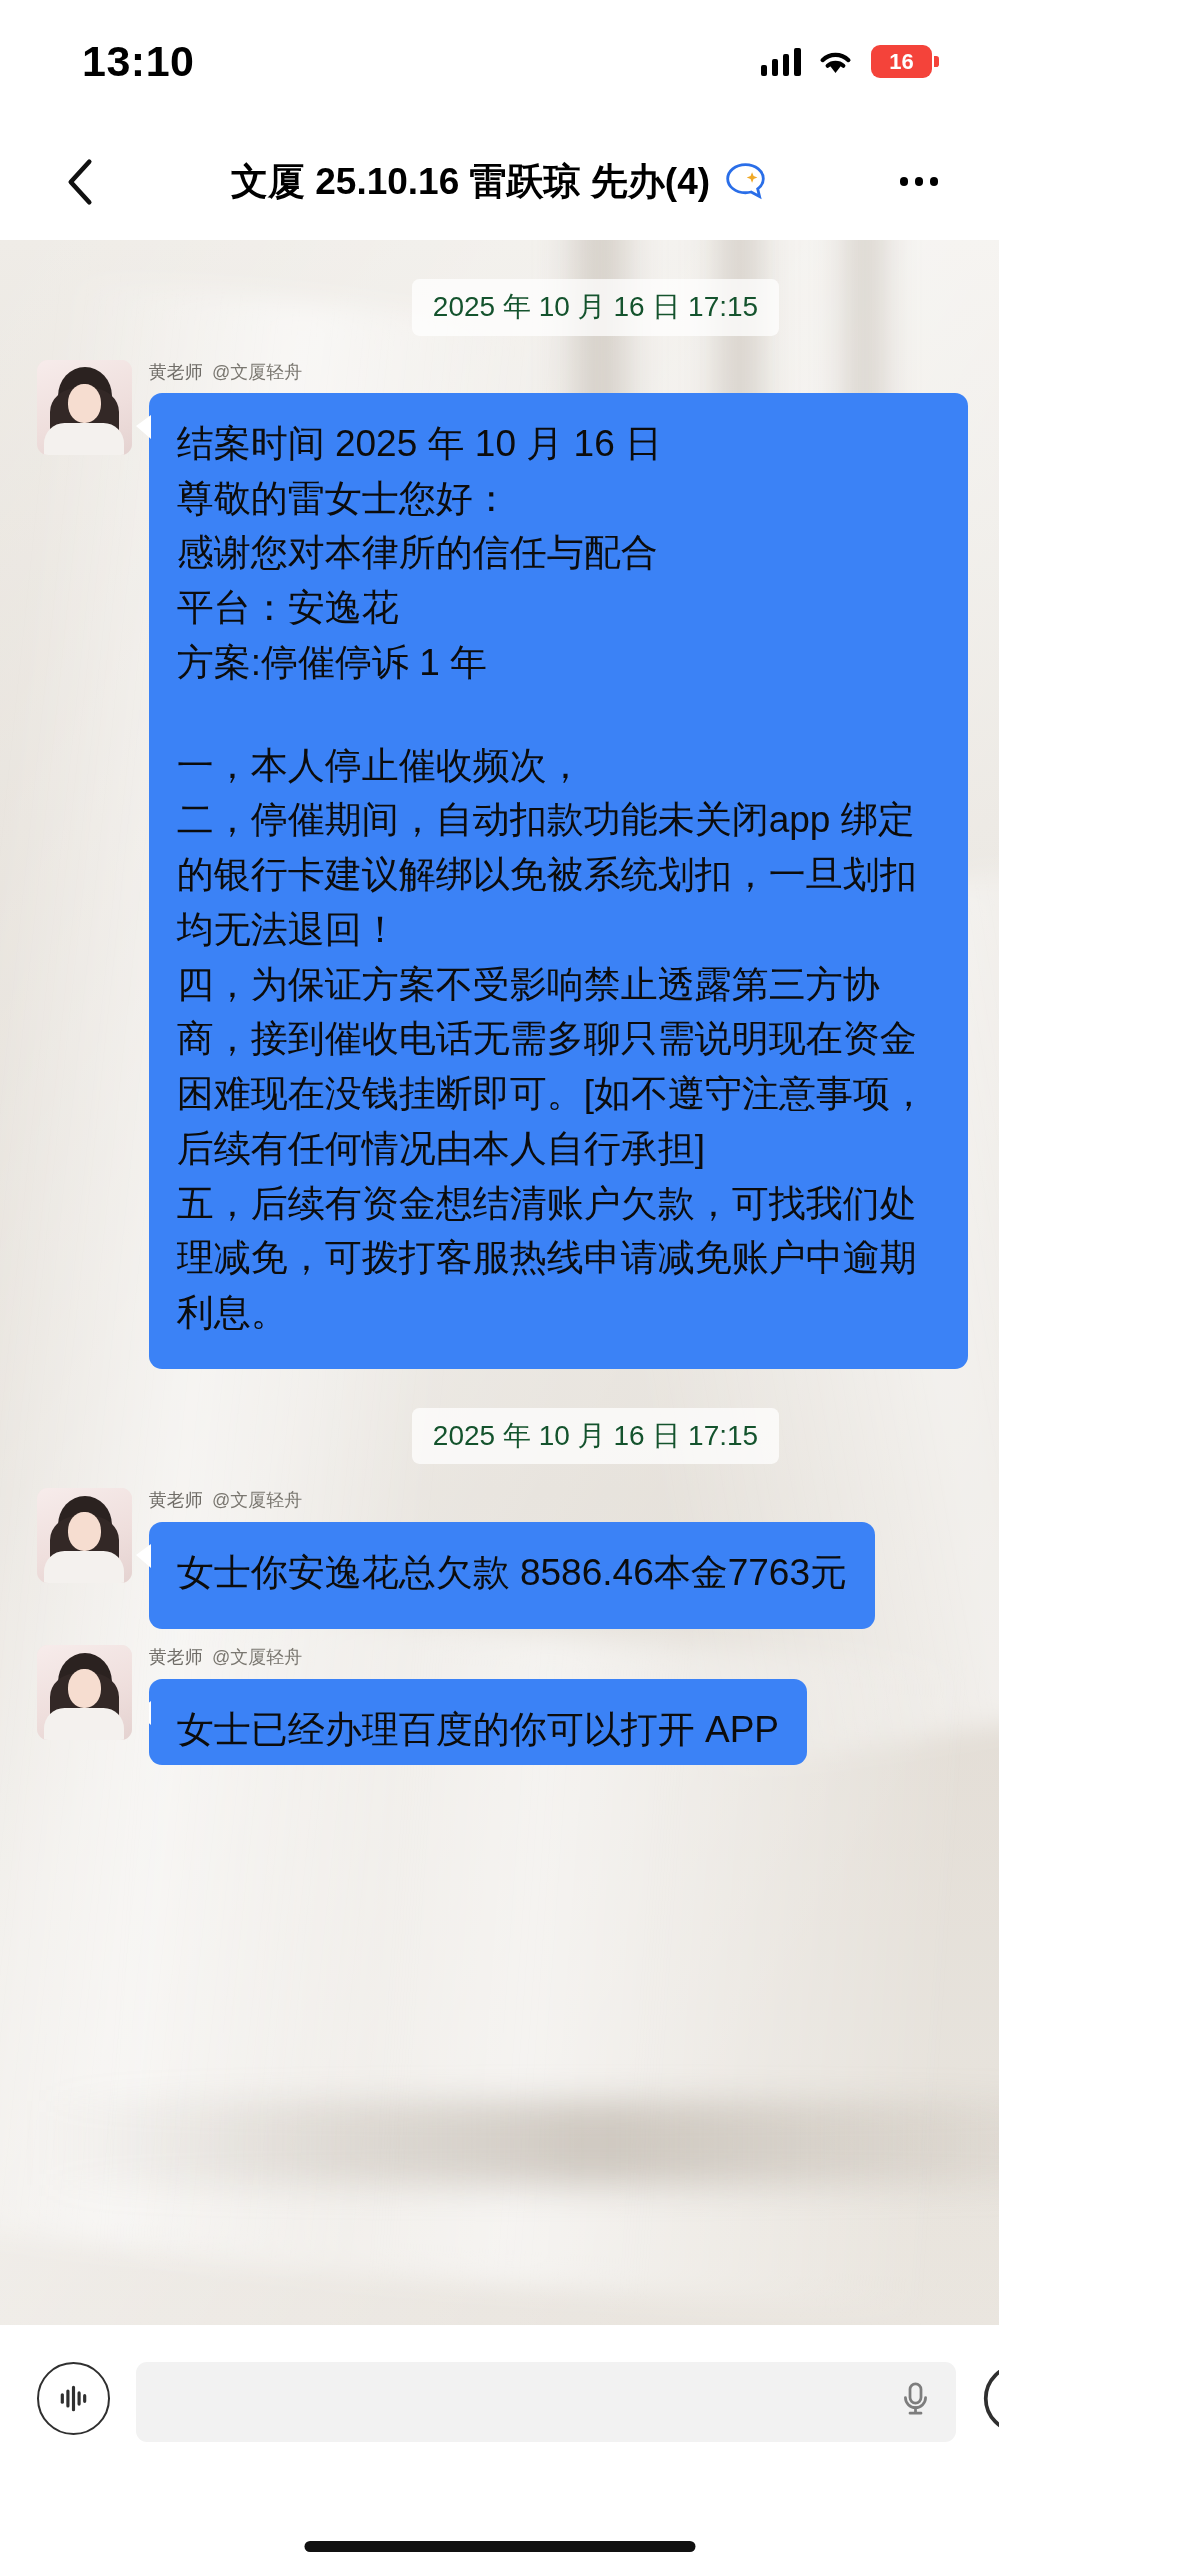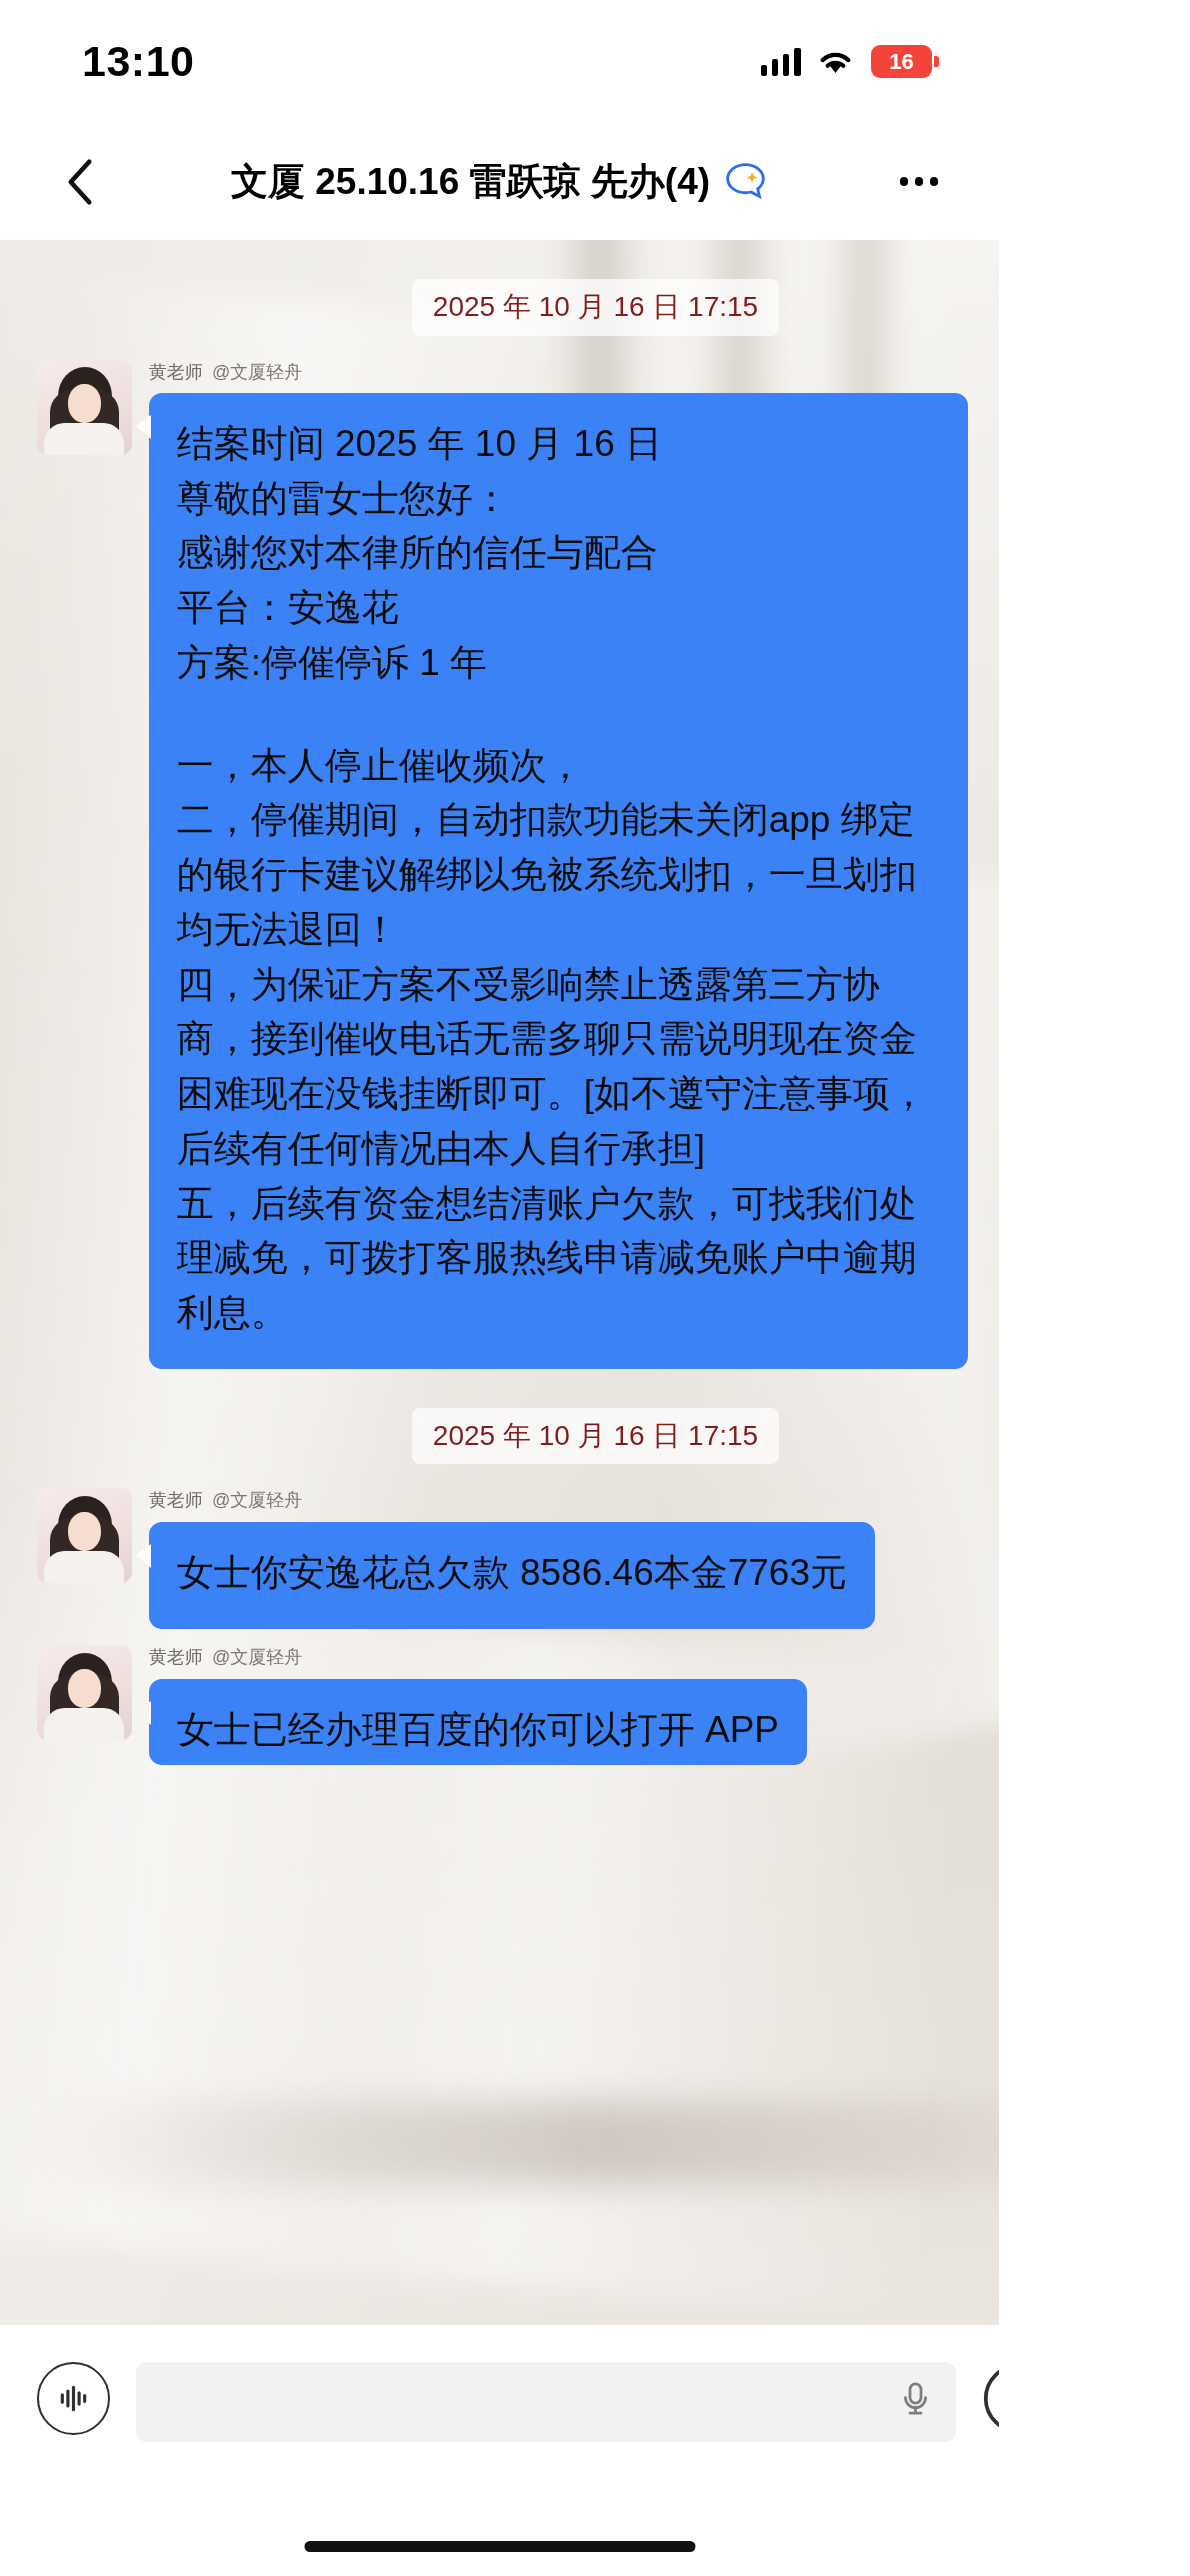--- a/index.html
+++ b/index.html
@@ -165,21 +165,21 @@
     padding: 0 0 37px 0;
   }
 
   .timestamp-row {
     display: flex;
     justify-content: center;
     margin: 39px 0 24px;
   }
   .timestamp {
     background: rgba(255,255,255,0.72);
-    color: #7f1d1d;
+    color: #14532d;
     font-size: 28px;
     padding: 9.3px 20.5px;
     border-radius: 7.4px;
   }
 
   .msg {
     display: flex;
     align-items: flex-start;
     padding: 0 37px 0 37px;
     margin-bottom: 7.4px;

